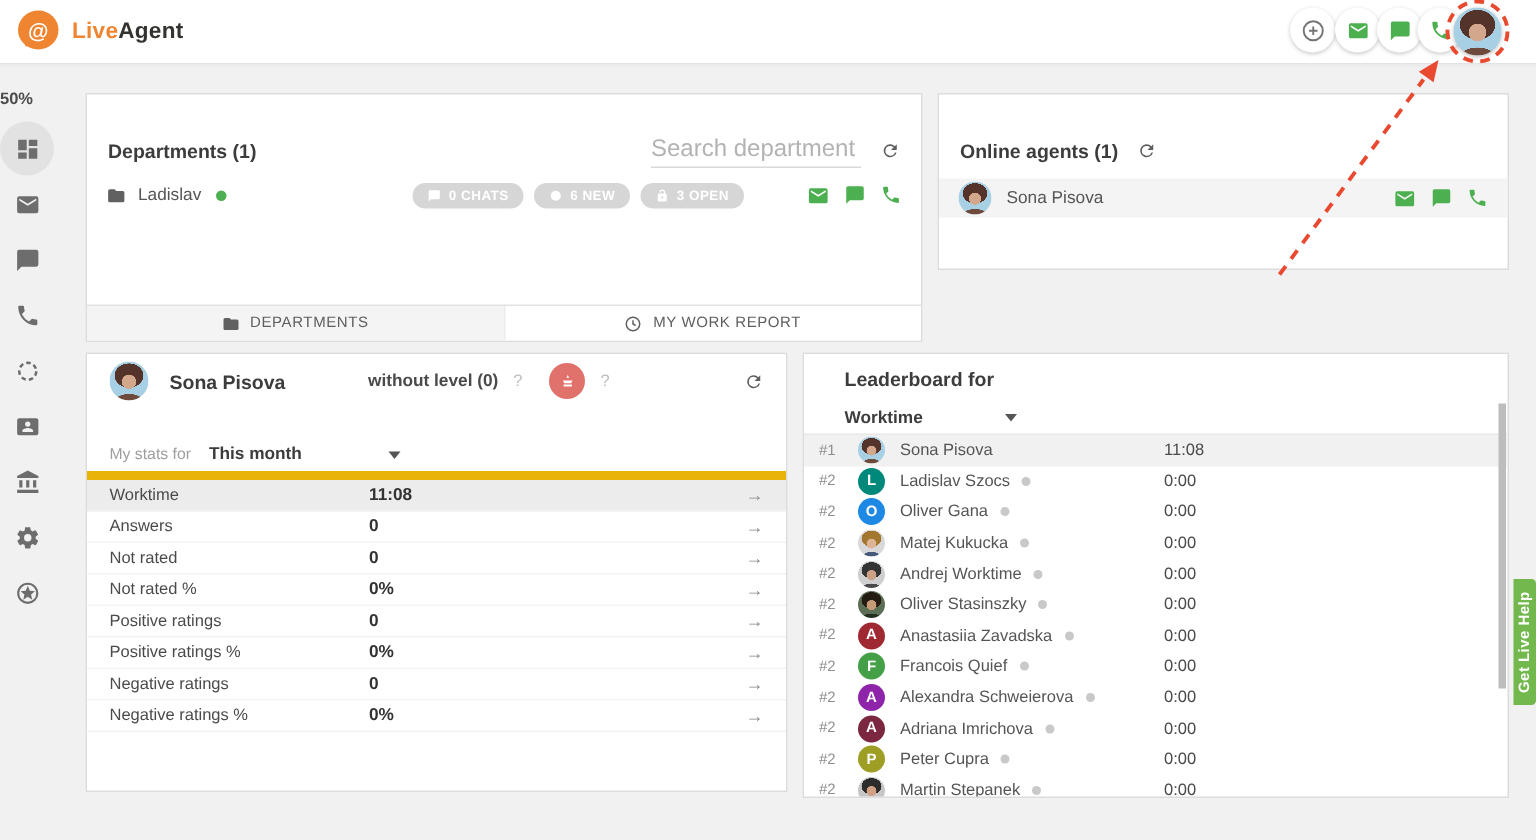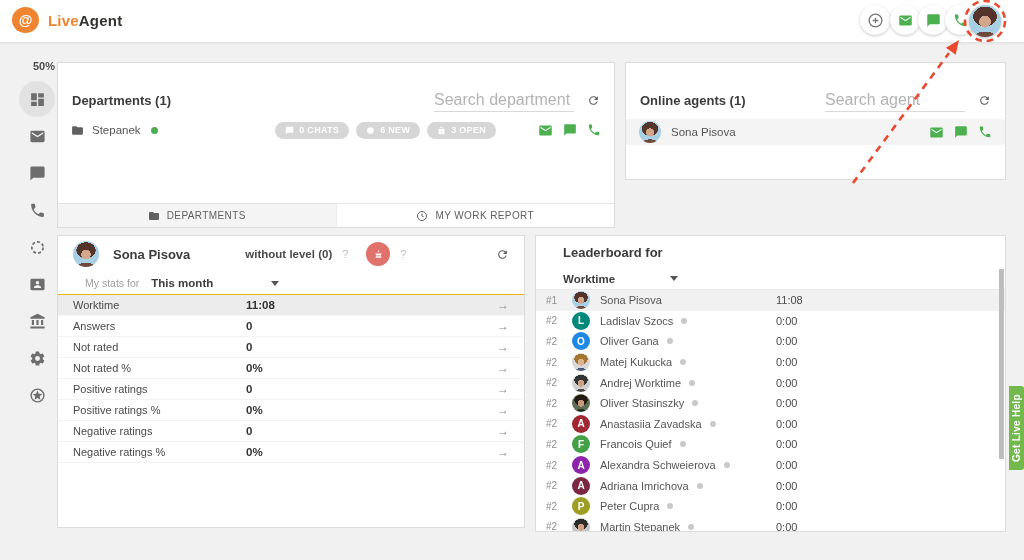--- a/index.html
+++ b/index.html
@@ -19,21 +19,21 @@
   .logo-text{font-size:15px;font-weight:bold;letter-spacing:.2px;}
   .logo-live{color:var(--brand-orange);}
   .logo-agent{color:#33322f;}
   .circle-btn{position:absolute;top:5px;width:30px;height:30px;border-radius:50%;background:#fff;
               box-shadow:0 1px 3px rgba(0,0,0,.22);display:flex;align-items:center;justify-content:center;cursor:pointer;}
   .avatar-top{position:absolute;left:969px;top:5px;width:32px;height:32px;border-radius:50%;
               box-shadow:0 1px 3px rgba(0,0,0,.25);}
 
   
   .sidebar{position:absolute;left:0;top:42px;width:55px;bottom:0;display:flex;
-           flex-direction:column;align-items:flex-end;}
+           flex-direction:column;align-items:flex-start;}
   .usage{margin:18px 0 8px;font-size:11px;font-weight:bold;color:#4c4c4c;}
   .side-item{width:36px;height:36px;border-radius:50%;display:flex;align-items:center;
              justify-content:center;margin-top:1px;color:#6d6d6d;cursor:pointer;}
   .side-item.active{background:#e2e2e2;}
 
   
   .panel{position:absolute;background:#fff;border:1px solid #dcdcdc;box-sizing:border-box;}
   #dept-panel{left:57px;top:62px;width:558px;height:166px;}
   #agents-panel{left:625px;top:62px;width:381px;height:118px;}
   #report-panel{left:57px;top:235px;width:468px;height:293px;}
@@ -94,22 +94,22 @@
      radial-gradient(ellipse 62% 50% at 50% 34%,#2c2c2c 0 59%,transparent 60%);
      background-color:#c6c6c6;}
 
   
   .report-header{display:flex;align-items:center;height:36px;padding:0 15px;}
   .report-name{margin-left:14px;font-size:13px;font-weight:bold;color:#3c3c3c;}
   .report-level{margin-left:55px;font-size:11.5px;font-weight:bold;color:#4a4a4a;}
   .q-mark{margin-left:10px;color:#bdbdbd;font-size:11px;}
   .reward-circle{margin-left:18px;width:24px;height:24px;border-radius:50%;background:var(--rewards-coral);
                  display:flex;align-items:center;justify-content:center;color:#fff;cursor:pointer;}
-  .report-sub{display:flex;align-items:center;height:22px;padding:0 27px;
-              border-bottom:1px solid #eab308;}
+  .report-sub{display:flex;align-items:center;height:22px;padding:0 15px;
+              border-bottom:6px solid #eab308;margin-top:20px;}
   .sub-label{font-size:10.5px;color:#9e9e9e;}
   .sub-value{margin-left:12px;font-size:11.5px;font-weight:bold;color:#3c3c3c;}
   .caret{width:0;height:0;border-left:4px solid transparent;border-right:4px solid transparent;
          border-top:5px solid #555;margin-left:58px;}
   .stat-row{display:flex;align-items:center;height:20px;padding:0 15px;font-size:11px;color:#4a4a4a;
             border-bottom:1px solid #f3f3f3;cursor:pointer;}
   .stat-row.highlight{background:#ececec;}
   .stat-label{width:173px;}
   .stat-value{font-weight:bold;font-size:11.5px;color:#333;}
   .stat-arrow{margin-left:auto;color:#8a8a8a;font-size:12px;}
@@ -228,21 +228,21 @@
       <button class="refresh-btn">
         <svg class="ic" width="13" height="13" viewBox="0 0 24 24" fill="#5f5f5f">
             <path d="M17.65 6.35A8 8 0 1 0 19.73 14h-2.08A6 6 0 1 1 12 6c1.66 0 3.14.69 4.22 1.78L13 11h7V4l-2.35 2.35z"></path>
           </svg>
       </button>
     </div>
     <div class="dept-row">
       <svg class="ic" width="13" height="13" viewBox="0 0 24 24" fill="#616161">
           <path d="M10 4H4a2 2 0 0 0-2 2v12a2 2 0 0 0 2 2h16a2 2 0 0 0 2-2V8a2 2 0 0 0-2-2h-8l-2-2z"></path>
         </svg>
-      <span class="dept-name">Stepanek</span>
+      <span class="dept-name">Ladislav</span>
       <span class="status-dot"></span>
       <div class="badges">
         <span class="badge">
           <svg class="ic" width="9" height="9" viewBox="0 0 24 24" fill="#fff">
               <path d="M20 2H4a2 2 0 0 0-2 2v18l4-4h14a2 2 0 0 0 2-2V4a2 2 0 0 0-2-2z"></path>
             </svg>
           <span>0 CHATS</span>
         </span>
         <span class="badge">
           <svg class="ic" width="9" height="9" viewBox="0 0 24 24" fill="#fff">
@@ -288,21 +288,20 @@
             <path d="M12 7v5l3.5 2"></path>
           </svg>
         <span>MY WORK REPORT</span>
       </div>
     </div>
   </div>
 
   <div class="panel" id="agents-panel">
     <div class="panel-header">
       <span class="panel-title">Online agents (1)</span>
-      <input class="search-input" placeholder="Search agent" style="">
       <button class="refresh-btn">
         <svg class="ic" width="13" height="13" viewBox="0 0 24 24" fill="#5f5f5f">
             <path d="M17.65 6.35A8 8 0 1 0 19.73 14h-2.08A6 6 0 1 1 12 6c1.66 0 3.14.69 4.22 1.78L13 11h7V4l-2.35 2.35z"></path>
           </svg>
       </button>
     </div>
     <div class="agent-row">
       <span class="pa pa-sona" style="width:22px;height:22px"></span>
       <span class="name">Sona Pisova</span>
       <div class="row-actions" style="margin-left:auto">

